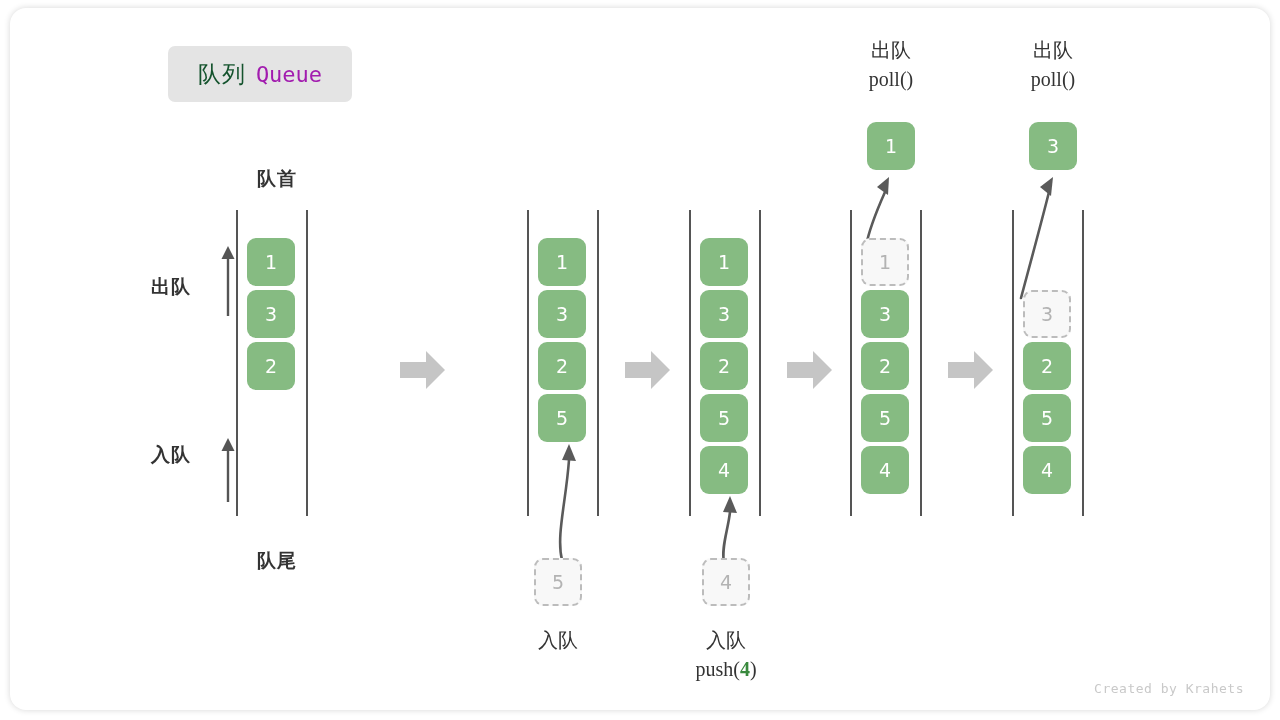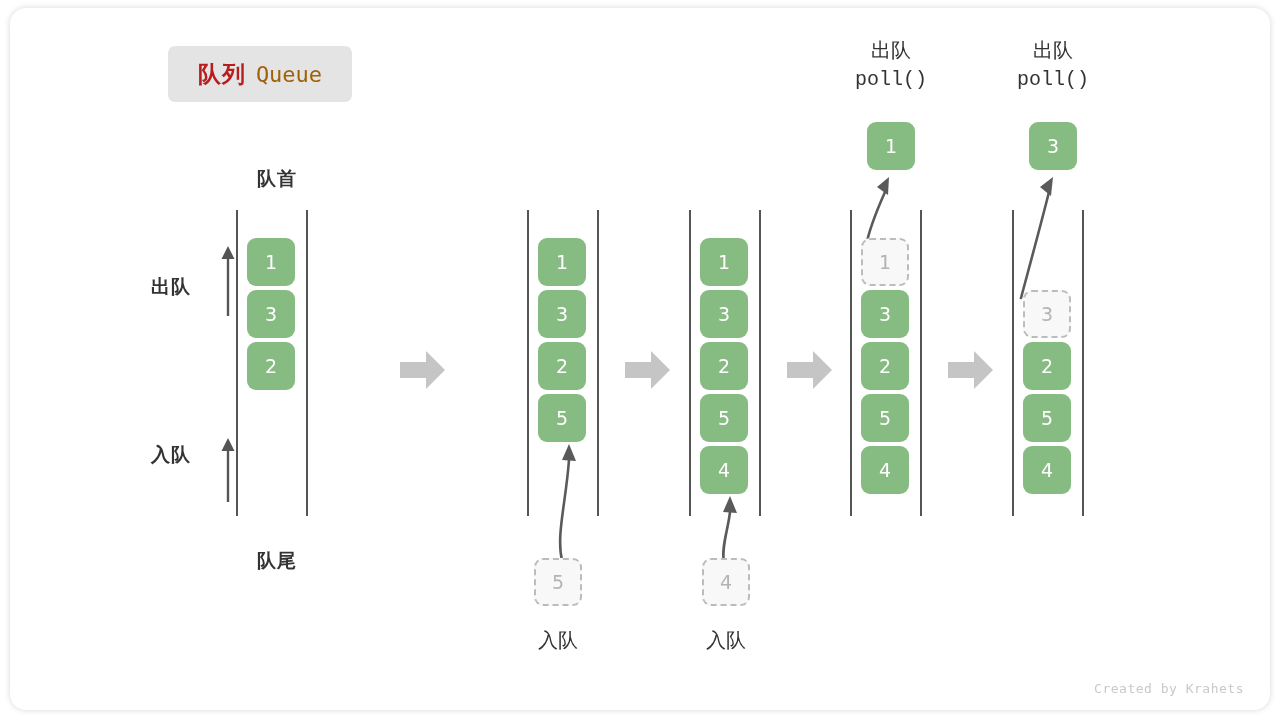--- a/index.html
+++ b/index.html
@@ -32,28 +32,28 @@
     width: 184px; height: 56px;
     background: #e4e4e4;
     border-radius: 7px;
     display: flex;
     align-items: center;
     justify-content: center;
     gap: 10px;
   }
   #title-badge .cn {
     font-size: 23px;
-    font-weight: bold;
-    color: #b91c1c;
+    font-weight: normal;
+    color: #14532d;
     letter-spacing: 1px;
   }
   #title-badge .en {
     font-family: "DejaVu Sans Mono", "Liberation Mono", monospace;
     font-size: 22px;
-    color: #a16207;
+    color: #a21caf;
   }
 
   
   .head-label {
     font-size: 19px;
     font-weight: bold;
     color: #333333;
     letter-spacing: 1px;
     text-align: center;
   }
@@ -99,21 +99,21 @@
   .op-caption {
     text-align: center;
     line-height: 1.45;
     color: #333333;
   }
   .op-caption .cn {
     font-size: 20px;
     display: block;
   }
   .op-caption .code {
-    font-family: Liberation Mono, monospace;
+    font-family: Liberation Serif, serif;
     font-size: 20px;
     display: block;
     color: #333333;
   }
   .op-caption .code .num { color: #3a8a3e; font-weight: bold; }
 
   
   #credit {
     right: 26px; bottom: 14px;
     font-family: "DejaVu Sans Mono", "Liberation Mono", monospace;
@@ -204,20 +204,21 @@
   </div>
   <div class="abs" style="left:698px; top:484px;">
     <svg width="40" height="72" viewBox="0 0 40 72">
       <path d="M16 70 C 13 56, 20 38, 22 20" stroke="#5a5a5a" stroke-width="2.6" fill="none" stroke-linecap="round"></path>
       <path d="M22 4 L29 21 L15 20 Z" fill="#5a5a5a"></path>
     </svg>
   </div>
   <div class="abs cell ghost" style="left:692px; top:550px;">4</div>
   <div class="abs op-caption" style="left:636px; top:618px; width:160px;">
     <span class="cn">入队</span>
+    <span class="code"><span>push(</span><span class="num">4</span><span>)</span></span>
   </div>
 
   <div class="abs step-arrow" style="left:777px; top:341px;">
     <svg width="46" height="42" viewBox="0 0 46 42">
       <path d="M0 13 L26 13 L26 2 L45 21 L26 40 L26 29 L0 29 Z" fill="#c5c5c5"></path>
     </svg>
   </div>
 
   <div class="abs op-caption" style="left:801px; top:28px; width:160px;">
     <span class="cn">出队</span>

